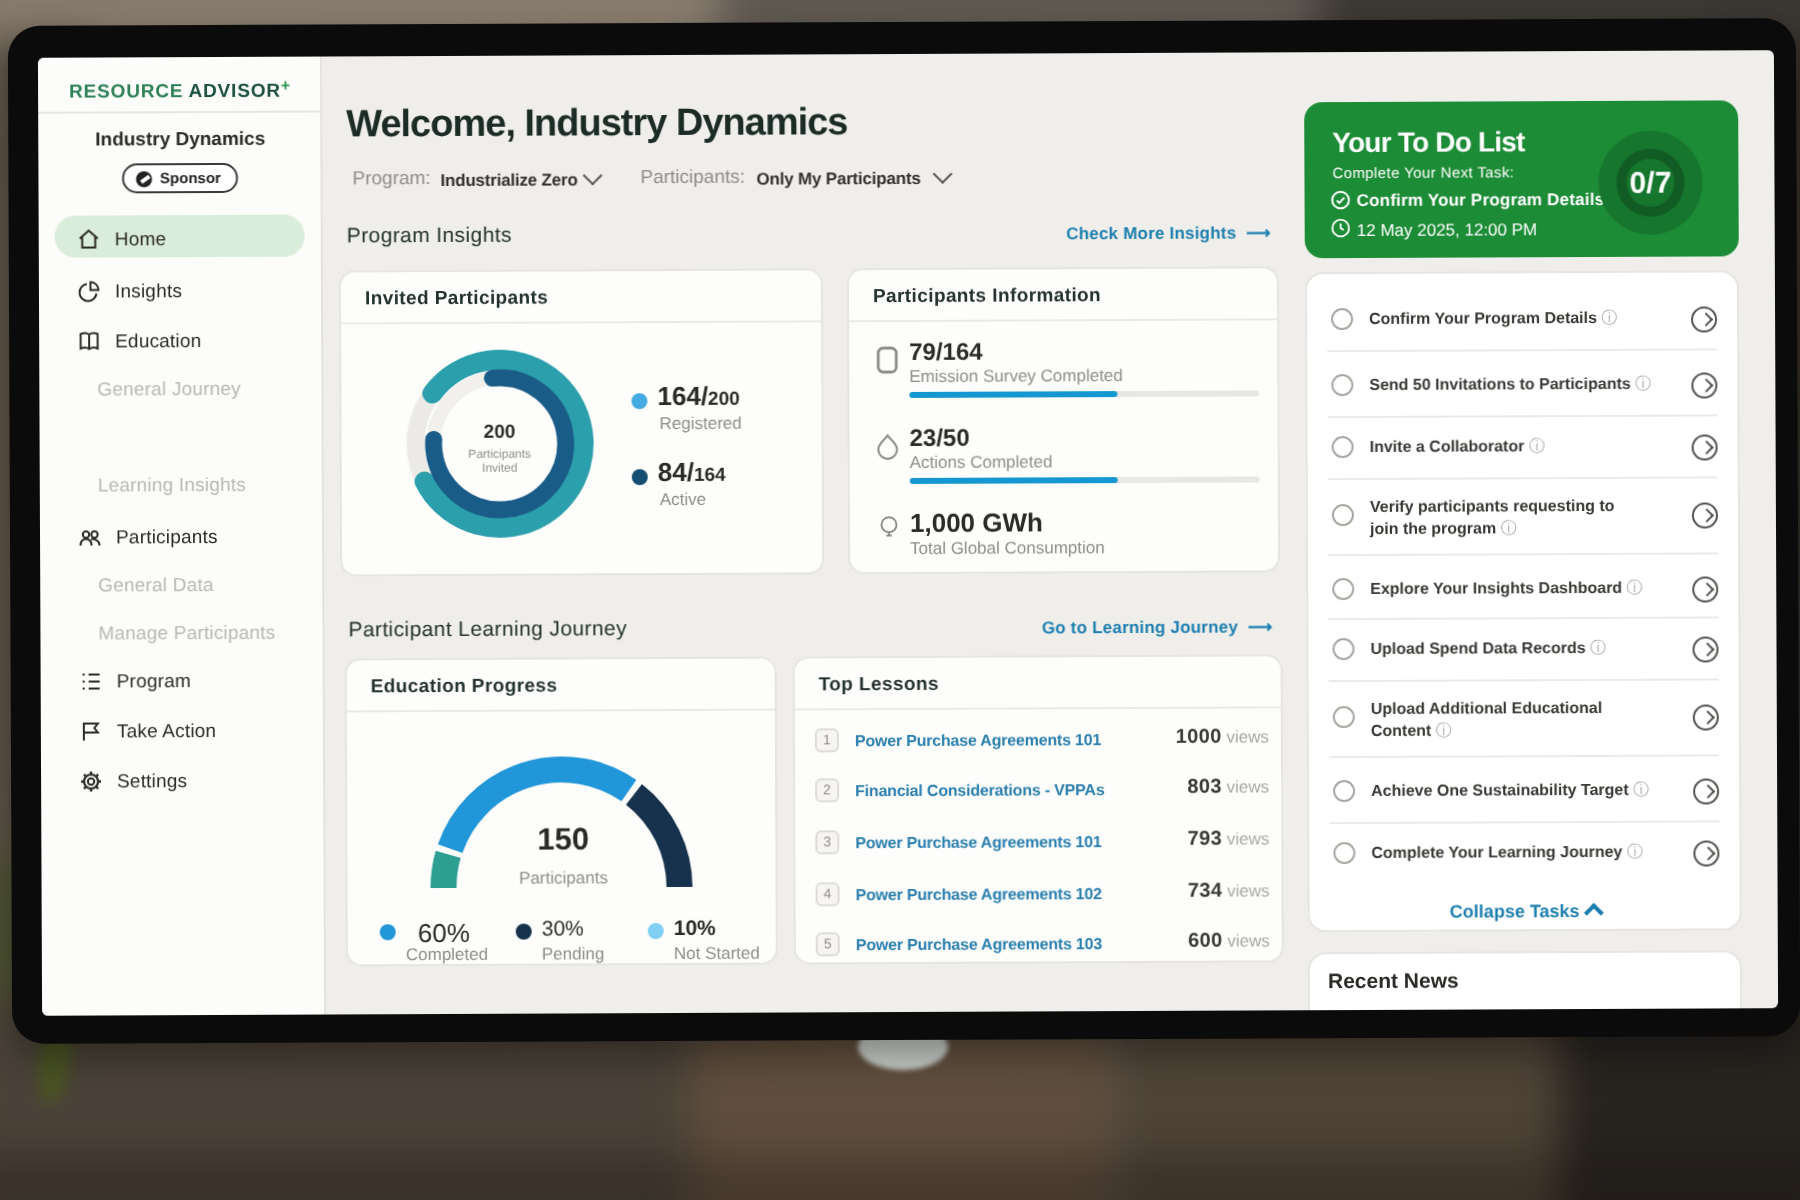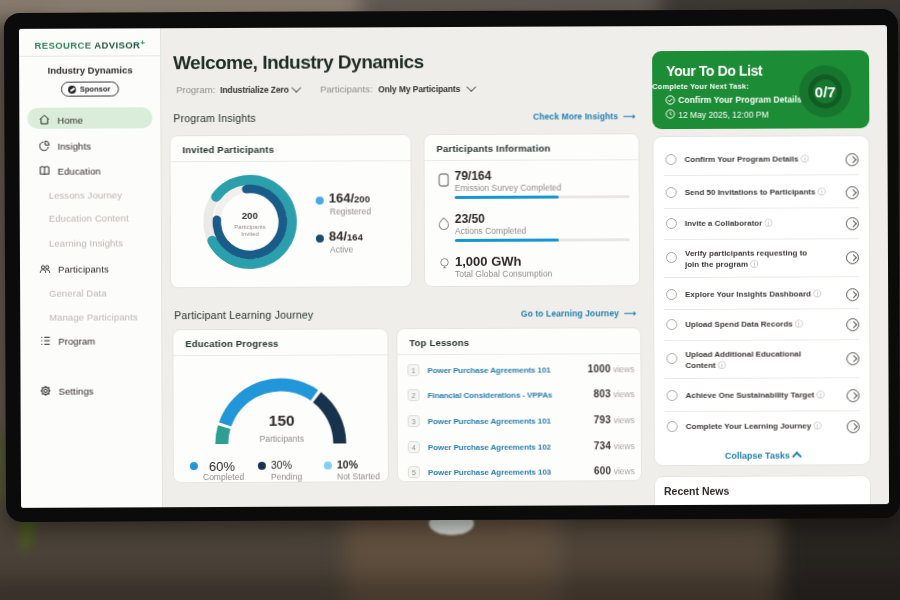--- a/index.html
+++ b/index.html
@@ -39,21 +39,21 @@
 .ctitle{position:absolute;left:12px;top:8px;font-weight:bold;font-size:9.5px;color:#25332e;letter-spacing:.2px}
 .cdiv{position:absolute;left:0;right:0;top:25px;border-top:1px solid #eceae6}
 .lrow{position:absolute;left:10px;width:225px;height:16px}
 .lrow .num{position:absolute;left:0;top:1px;width:12px;height:12px;border:1px solid #dddcd8;border-radius:3px;background:#f6f5f2;color:#8f8d88;font-size:7px;text-align:center;line-height:11px}
 .lrow .les{position:absolute;left:20px;top:2.5px;font-weight:bold;font-size:8px;color:#2a7fae;letter-spacing:-.1px}
 .lrow .vw{position:absolute;right:-2px;top:1px;font-size:8.5px;color:#a9a7a2}
 .lrow .vw b{font-size:10px;color:#3a3834;letter-spacing:.2px}
 
 #green{position:absolute;left:633px;top:25px;width:217px;height:78px;background:#1d8c36;border-radius:9px;color:#fff}
 #green .t1{position:absolute;left:14px;top:12px;font-size:14px;font-weight:bold;letter-spacing:-.4px}
-#green .t2{position:absolute;left:0;top:31px;font-size:7.5px;font-weight:bold;letter-spacing:.2px}
+#green .t2{position:absolute;left:14px;top:31px;font-size:7.5px;font-weight:normal;letter-spacing:.2px}
 #green .t3{position:absolute;left:26px;top:44px;font-size:8.5px;font-weight:bold;letter-spacing:.1px}
 #green .t4{position:absolute;left:26px;top:59px;font-size:8.5px}
 #ring{position:absolute;right:18px;top:15px;width:52px;height:52px;border-radius:50%;background:#17762e}
 #ring .inner{position:absolute;left:9px;top:9px;width:34px;height:34px;border-radius:50%;border:5px solid #115c24;background:#17762e}
 #ring .n{position:absolute;left:0;top:0;width:52px;height:52px;display:flex;align-items:center;justify-content:center;font-size:15px;font-weight:bold;color:#fff}
 #tasks{position:absolute;left:633px;top:110px;width:217px;height:330px;background:#fff;border:1px solid #e6e5e1;border-radius:9px}
 .trow{position:absolute;left:0;width:217px}
 .trow .radio{position:absolute;left:12px;width:11px;height:11px;border:1.5px solid #a9a7a2;border-radius:50%}
 .trow .txt{position:absolute;left:31px;font-size:8px;font-weight:bold;color:#3a3834;line-height:10.5px;width:142px;letter-spacing:0}
 .trow .q{color:#a9a7a2;font-weight:normal;font-size:8px}
@@ -109,24 +109,21 @@
         </svg>
         <span class="lb">Insights</span>
       </div>
   <div class="mi" style="top:132px">
         <svg class="ic" viewBox="0 0 24 24" fill="none" stroke="#2c2a27" stroke-width="2">
           <path d="M12 5 C10 3.5 6 3.5 3.5 4.5 V19 C6 18 10 18 12 19.5 C14 18 18 18 20.5 19 V4.5 C18 3.5 14 3.5 12 5 V19"></path>
         </svg>
         <span class="lb">Education</span>
       </div>
   <div class="mi sub" style="top:156px">
-        <span class="lb">Lessons Journey</span>
-      </div>
-  <div class="mi sub" style="top:179px">
-        <span class="lb">Education Content</span>
+        <span class="lb">General Journey</span>
       </div>
   <div class="mi sub" style="top:204px">
         <span class="lb">Learning Insights</span>
       </div>
   <div class="mi" style="top:230px">
         <svg class="ic" viewBox="0 0 24 24" fill="none" stroke="#2c2a27" stroke-width="2">
           <circle cx="8" cy="9" r="3.2"></circle>
           <circle cx="16.5" cy="9" r="3.2"></circle>
           <path d="M2.5 20 C2.5 15.5 5 13.5 8 13.5 C11 13.5 13.5 15.5 13.5 20 M13 13.8 C16 13 21.5 14.5 21.5 20"></path>
         </svg>
@@ -136,20 +133,26 @@
         <span class="lb">General Data</span>
       </div>
   <div class="mi sub" style="top:278px">
         <span class="lb">Manage Participants</span>
       </div>
   <div class="mi" style="top:302px">
         <svg class="ic" viewBox="0 0 24 24" fill="none" stroke="#2c2a27" stroke-width="2">
           <path d="M4 5 H6 M10 5 H21 M4 12 H6 M10 12 H21 M4 19 H6 M10 19 H21"></path>
         </svg>
         <span class="lb">Program</span>
+      </div>
+  <div class="mi" style="top:327px">
+        <svg class="ic" viewBox="0 0 24 24" fill="none" stroke="#2c2a27" stroke-width="2">
+          <path d="M5 21 V3 M5 4 H19 L15.5 8.5 L19 13 H5"></path>
+        </svg>
+        <span class="lb">Take Action</span>
       </div>
   <div class="mi" style="top:352px">
         <svg class="ic" viewBox="0 0 24 24" fill="none" stroke="#2c2a27" stroke-width="2">
           <circle cx="12" cy="12" r="3.2"></circle>
           <path d="M12 2 V5 M12 19 V22 M2 12 H5 M19 12 H22 M4.9 4.9 L7 7 M17 17 L19.1 19.1 M19.1 4.9 L17 7 M7 17 L4.9 19.1" stroke-width="2.4"></path>
           <circle cx="12" cy="12" r="7" stroke-width="2.2"></circle>
         </svg>
         <span class="lb">Settings</span>
       </div>
 

